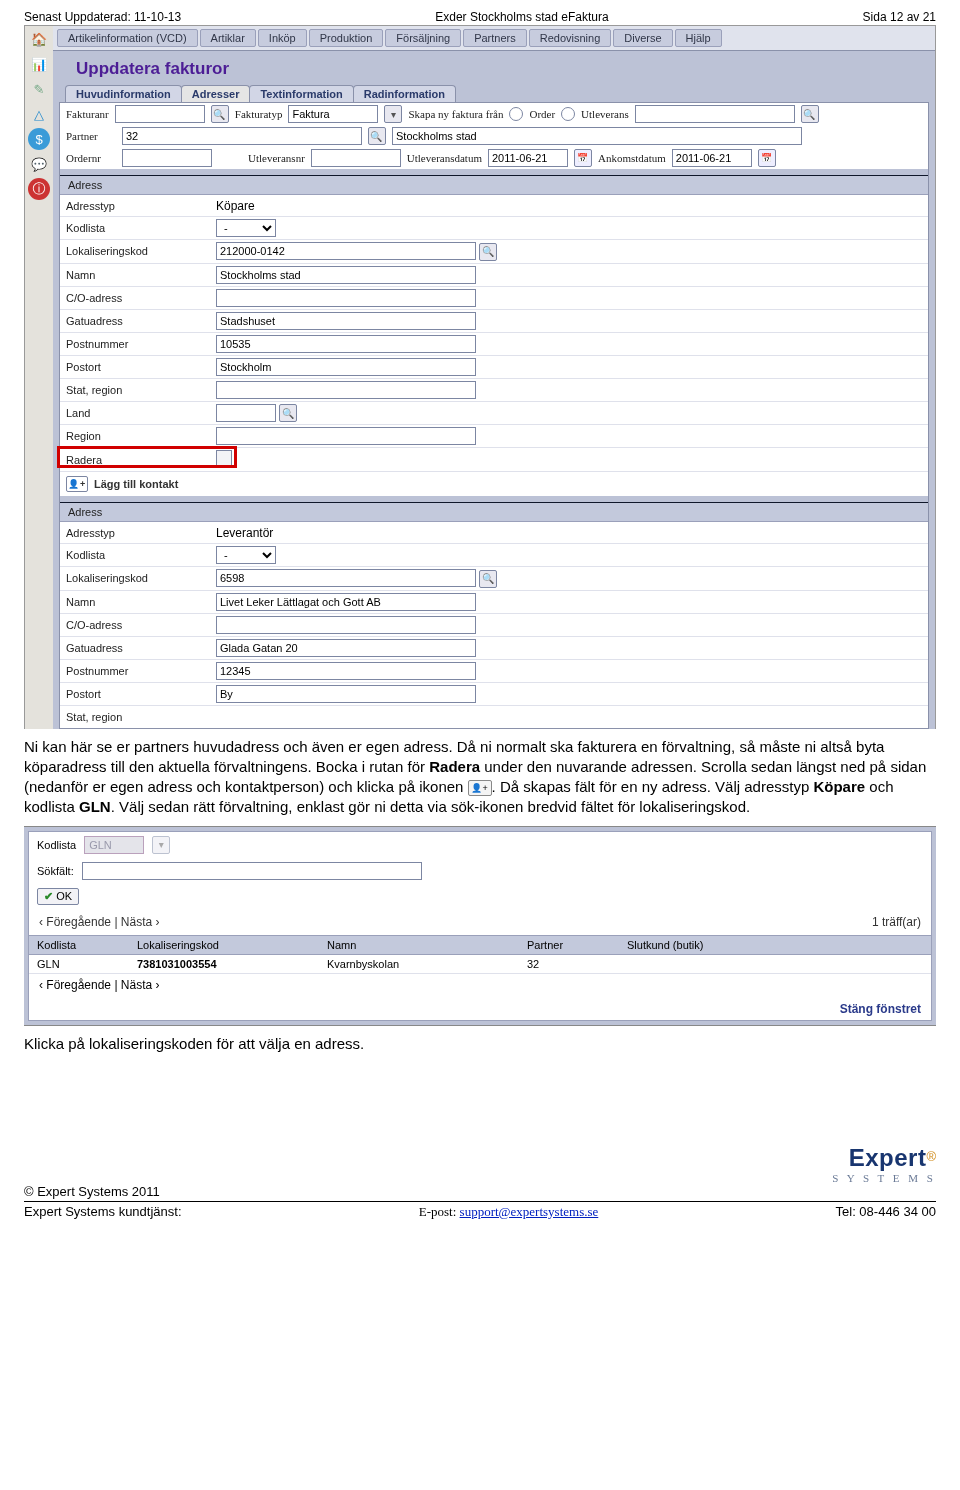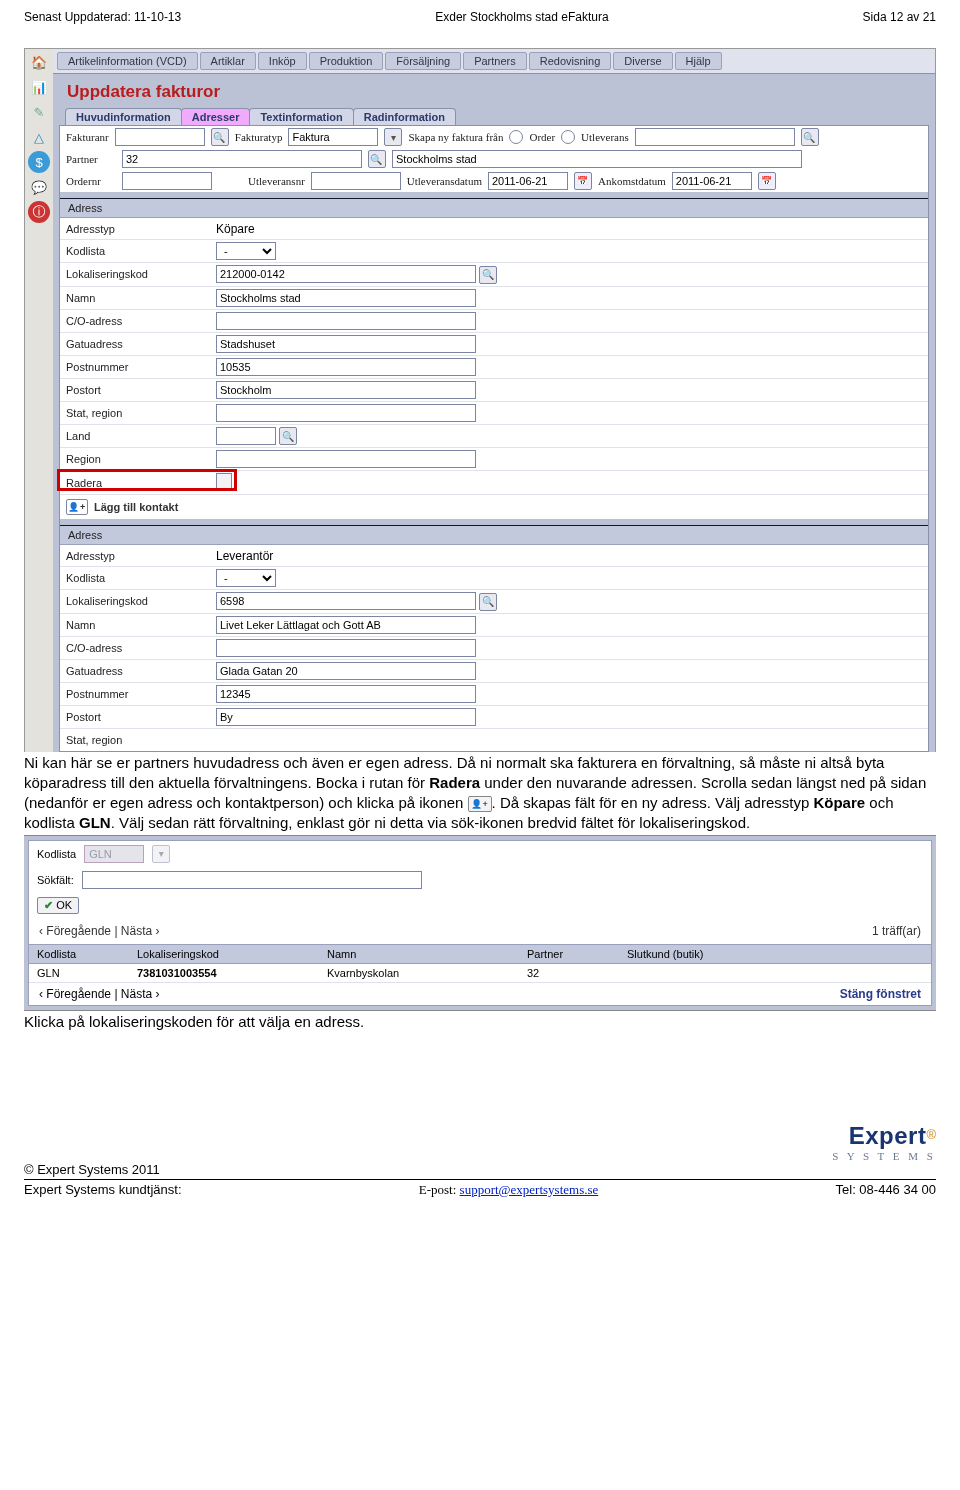--- a/index.html
+++ b/index.html
@@ -1,68 +1,68 @@
 <!DOCTYPE html>
 <html><head>
 <meta charset="utf-8">
 <style>
   * { box-sizing: border-box; }
   body { margin: 0; font-family: Arial, Helvetica, sans-serif; font-size: 12px; background: #fff; color: #000; width: 960px; }
   .page { padding: 10px 24px 20px; }
-  .hdr { display: flex; justify-content: space-between; font-size: 12px; margin-bottom: 24px; }
+  .hdr { display: flex; justify-content: space-between; font-size: 12px; margin-bottom: 1px; }
   .app-wrap { display: flex; border: 1px solid #999; border-bottom: none; background: #bcc2d6; }
   .side-icons { width: 28px; background: #e4e2dc; display: flex; flex-direction: column; align-items: center; padding-top: 2px; gap: 3px; }
   .side-icons .ic { width: 22px; height: 22px; border-radius: 3px; display: flex; align-items: center; justify-content: center; font-size: 13px; }
   .main { flex: 1; background: #bcc2d6; }
   .topmenu { display: flex; gap: 2px; background: #e0e3ed; padding: 3px 4px; border-bottom: 1px solid #8a91aa; }
   .topmenu div { background: #c7ccde; border: 1px solid #9aa0ba; border-radius: 2px; padding: 2px 10px; font-size: 11px; color: #303648; }
-  .title-bar { font-size: 17px; font-weight: bold; color: #b91c1c; padding: 8px 14px 6px; }
+  .title-bar { font-size: 17px; font-weight: bold; color: #4c1d95; padding: 8px 23px 6px; }
   .tabs { display: flex; gap: 0; padding-left: 12px; }
   .tabs div { background: #d2d6e6; border: 1px solid #8a91aa; border-bottom: none; border-radius: 4px 4px 0 0; padding: 2px 10px; font-size: 11px; color: #2a3a6a; font-weight: bold; margin-right: -1px; }
-  .tabs .active { background: #f0abfc; }
+  .tabs .active { background: #e5e5e5; }
   .formpanel { background: #fff; margin: 0 6px 0 6px; border: 1px solid #8a91aa; }
   .formrow { display: flex; align-items: center; padding: 2px 6px; gap: 6px; flex-wrap: wrap; }
   .formrow label { font-size: 11px; color: #222; font-family: Liberation Serif, serif; }
   input[type=text], select { font-size: 11px; border: 1px solid #7c86a2; height: 18px; padding: 0 3px; background: #fff; }
   .inp-sm { width: 90px; }
   .sq-btn { width: 18px; height: 18px; border: 1px solid #7c86a2; background: #e8e8f0; display: inline-flex; align-items: center; justify-content: center; font-size: 10px; color: #555; border-radius: 2px; cursor: pointer; }
   .radio-c { width: 14px; height: 14px; border: 1px solid #7c86a2; border-radius: 50%; display: inline-block; background: #fff; }
   .date-ic { width: 18px; height: 18px; border: 1px solid #7c86a2; background: #eef; display: inline-flex; align-items: center; justify-content: center; font-size: 9px; border-radius: 2px; }
   .sec-hdr { background: #c3c9dc; color: #222; font-size: 11px; padding: 3px 8px; border-top: 1px solid #0f172a; border-bottom: 1px solid #9aa0ba; }
   .addr-row { display: flex; align-items: center; border-bottom: 1px solid #dfe1eb; padding: 2px 6px; min-height: 22px; }
   .addr-row .lbl { width: 150px; font-size: 11px; color: #222; }
   .addr-row .val { flex: 1; }
   .addr-row input[type=text] { width: 260px; }
   .addr-row select { width: 60px; }
   .highlight-box { position: relative; }
   .highlight-box .redbox { position: absolute; border: 3px solid #d10000; width: 180px; height: 22px; left: -3px; top: -2px; pointer-events: none; }
   .chk { width: 16px; height: 16px; border: 1px solid #7c86a2; background: #f3f3f6; display: inline-block; }
   .add-contact { display: flex; align-items: center; gap: 6px; padding: 4px 6px; font-weight: bold; font-size: 11px; color: #333; }
   .add-ic { width: 22px; height: 16px; border: 1px solid #7c86a2; background: #fff; border-radius: 2px; display: inline-flex; align-items: center; justify-content: center; font-size: 9px; }
-  .body-text { font-size: 15px; line-height: 1.35; font-family: Arial; margin: 1px 0; }
+  .body-text { font-size: 15px; line-height: 1.35; font-family: Arial; margin: 8px 0; }
   .body-text .bold { font-weight: bold; }
   .body-text .inline-ic { display: inline-block; width: 24px; height: 16px; border: 1px solid #888; background: #f4f4f4; border-radius: 2px; vertical-align: middle; font-size: 9px; text-align: center; line-height: 14px; }
   .search-panel { border: 1px solid #888; background: #bcc2d6; border-right: none; border-left: none; }
   .search-panel .sp-body { background: #fff; margin: 4px; border: 1px solid #9aa0ba; }
   .sp-row { display: flex; align-items: center; padding: 4px 8px; gap: 8px; font-size: 11px; }
   .sp-row input[type=text] { width: 340px; background: #fff; }
   .gln-disabled { width: 60px; height: 18px; border: 1px solid #a8ab; background: #e4e4ea; color: #9a9aac; font-size: 11px; display: inline-flex; align-items: center; padding-left: 4px; }
   .ok-btn { display: inline-flex; align-items: center; gap: 3px; border: 1px solid #7c86a2; border-radius: 2px; background: #f2f2f6; padding: 1px 6px; font-size: 11px; cursor: pointer; }
   .ok-btn .chk2 { color: #2a8a2a; font-weight: bold; }
   .pager { display: flex; justify-content: space-between; padding: 6px 10px; font-size: 12px; color: #333; background: #fff; }
   .res-hdr { display: flex; background: #c3c9dc; border-top: 1px solid #9aa0ba; border-bottom: 1px solid #9aa0ba; font-size: 11px; }
   .res-hdr div, .res-row div.cell { padding: 3px 8px; }
   .res-row { display: flex; background: #fff; border-bottom: 1px solid #dfe1eb; font-size: 11px; }
   .c1 { width: 100px; }
   .c2 { width: 190px; font-weight: bold; }
   .c3 { width: 200px; }
   .c4 { width: 100px; }
   .c5 { flex: 1; }
   .close-row { display: flex; justify-content: space-between; padding: 4px 10px; background: #fff; }
-  .close-row .close { color: #2a3a8a; font-weight: bold; font-size: 12px; }
+  .close-row .close { color: #2a3a8a; font-weight: bold; font-size: 12px; margin-top: 24px; }
   .footer { margin-top: 90px; }
   .logo-row { display: flex; justify-content: flex-end; align-items: flex-end; }
   .logo { text-align: right; }
   .logo .lname { font-size: 24px; font-weight: bold; color: #18356f; letter-spacing: 0.5px; }
   .logo .reg { color: #d08a18; font-size: 13px; vertical-align: super; }
   .logo .sub { font-size: 11px; letter-spacing: 3px; color: #6a7a96; font-family: Liberation Serif, serif; }
   .foot-line { display: flex; justify-content: space-between; border-top: 1px solid #000; padding-top: 2px; font-size: 13px; margin-top: 2px; }
   .foot-center { text-align: center; flex: 1; font-family: Liberation Serif, serif; }
   a { color: #0020c0; text-decoration: underline; }
 </style>

